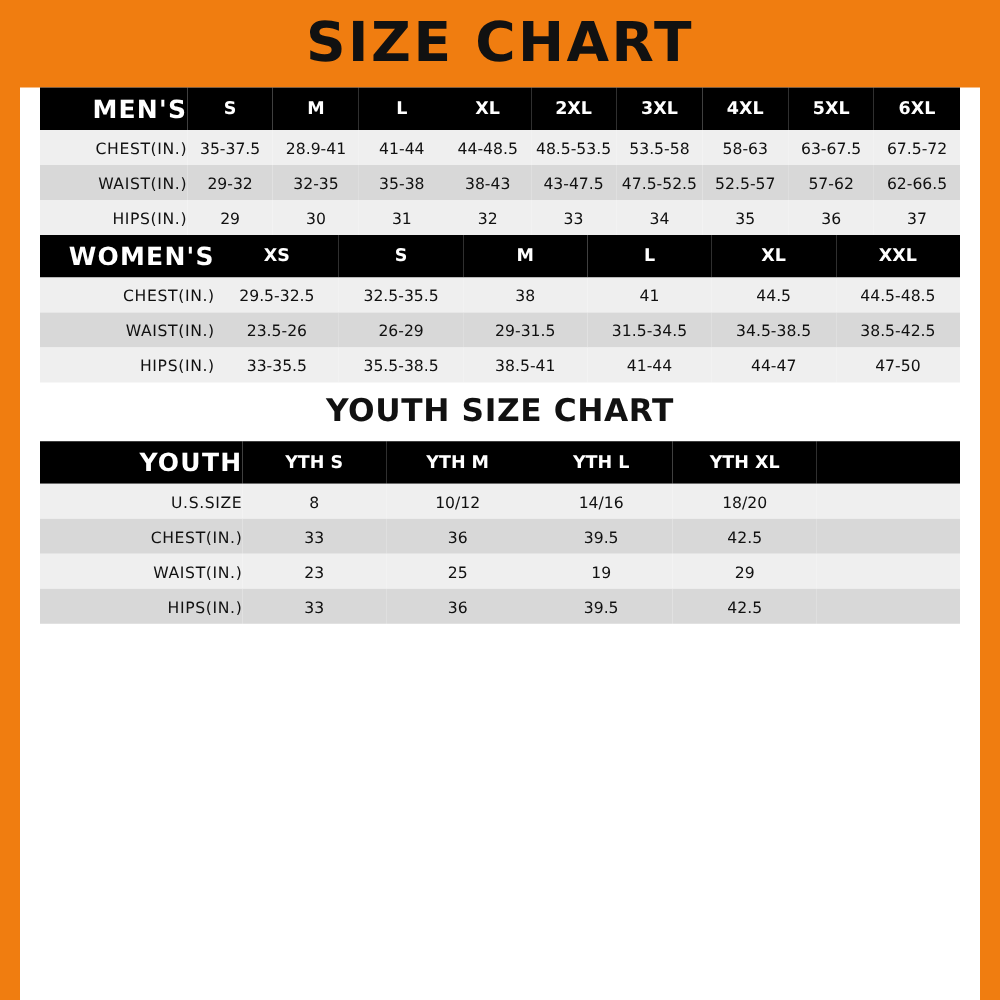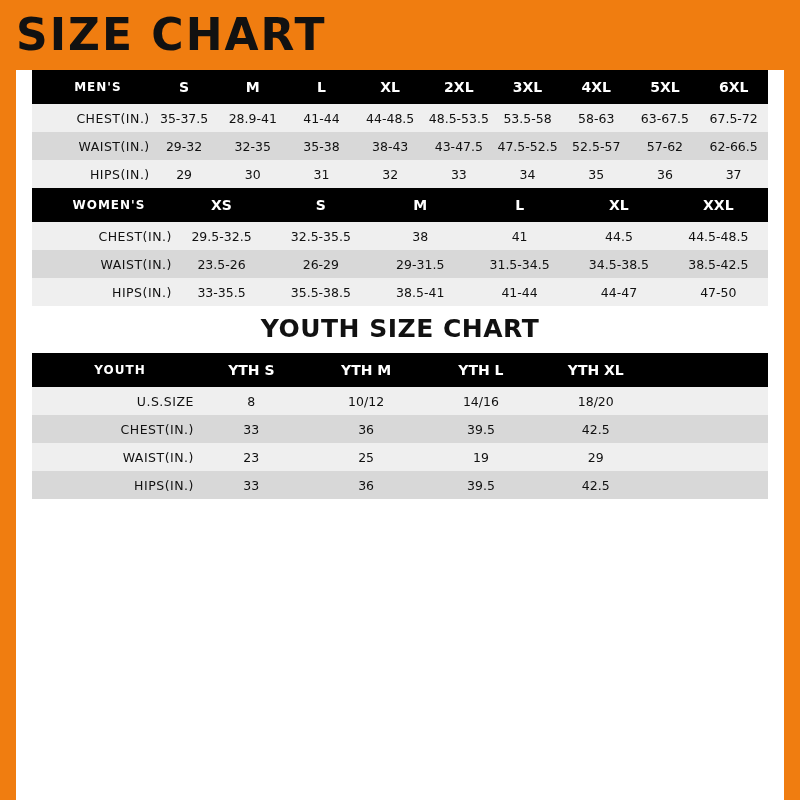--- a/index.html
+++ b/index.html
@@ -22,20 +22,21 @@
     border-left: 16px solid #f07d10;
     border-right: 16px solid #f07d10;
     display: flex;
     flex-direction: column;
   }
   .banner {
     background: #f07d10;
     height: 70px;
     display: flex;
     align-items: center;
+    justify-content: center;
     flex: 0 0 auto;
   }
   .banner-title {
     font-family: "DejaVu Sans", sans-serif;
     font-weight: bold;
     font-size: 44px;
     letter-spacing: 2px;
     color: #111111;
     line-height: 1;
   }
@@ -73,23 +74,23 @@
     font-family: "DejaVu Sans", sans-serif;
   }
   table.size-table thead th {
     background: #000000;
     color: #ffffff;
     font-weight: bold;
     font-size: 14px;
     height: 34px;
   }
   table.size-table thead th.rowlabel {
-    text-align: center;
+    text-align: right;
     padding-left: 14px;
-    font-size: 12px;
+    font-size: 20px;
     letter-spacing: 1px;
     margin-top: 36px;
   }
   table.size-table tbody tr:nth-child(odd) { background: #efefef; }
   table.size-table tbody tr:nth-child(even) { background: #d8d8d8; }
   table.size-table tbody td.rowlabel {
     text-align: right;
     font-size: 12.5px;
     letter-spacing: 0.5px;
   }

